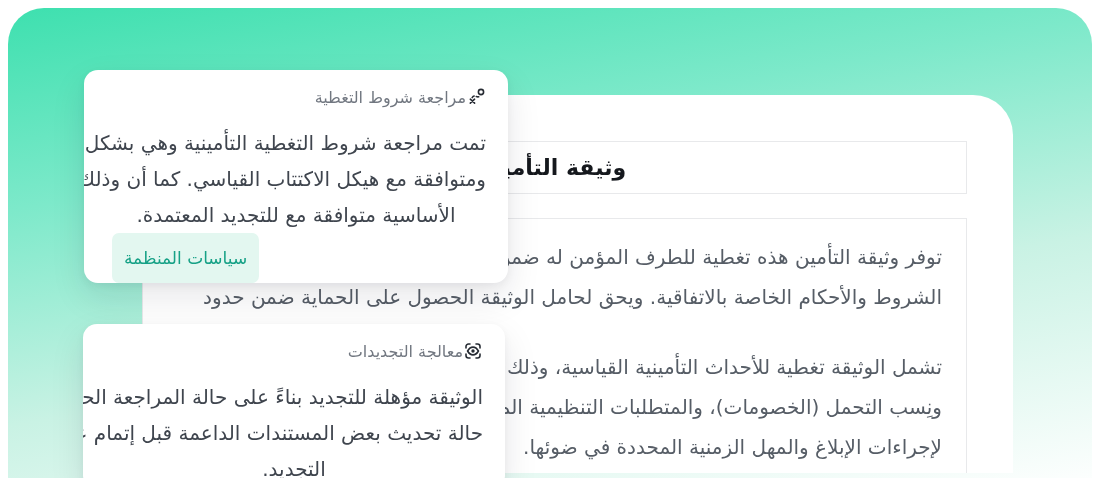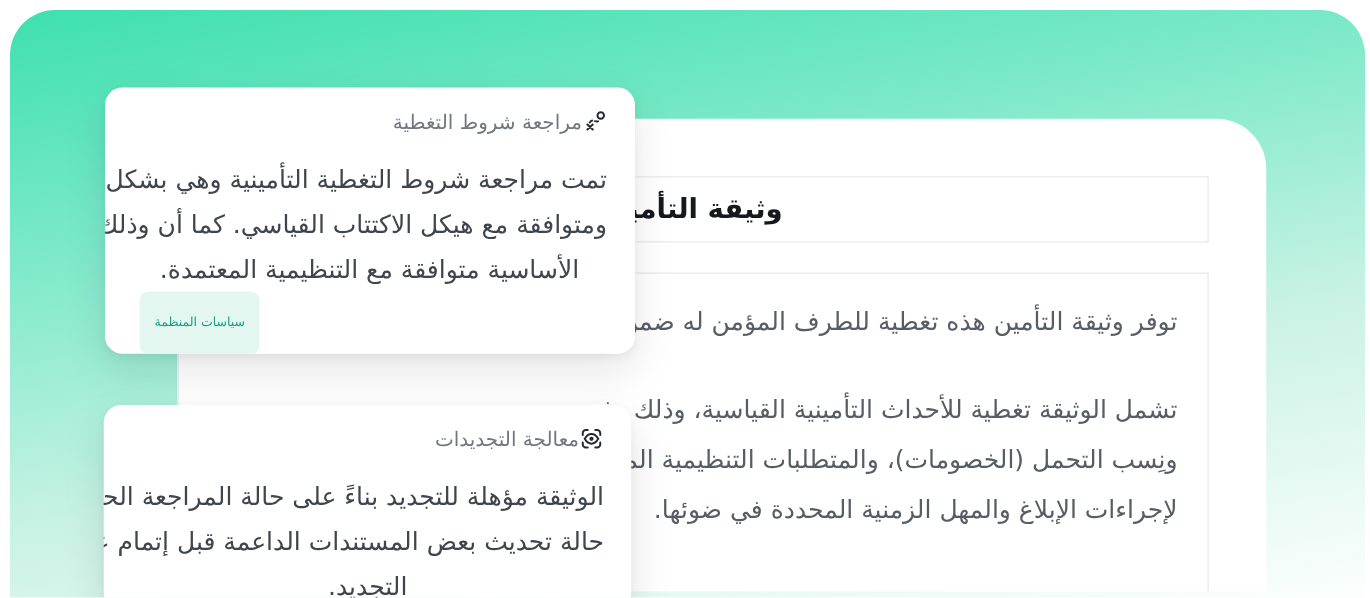--- a/index.html
+++ b/index.html
@@ -56,36 +56,37 @@
   .card-title-row .icon{width:20px;height:20px;flex:0 0 auto;display:block;color:var(--icon);}
   .card-title{font-size:16px;color:var(--card-title);white-space:nowrap;}
   .card-body{
     margin-top:18px;text-align:center;color:var(--card-body);
     font-size:20px;line-height:36px;
   }
   .card-body .line{white-space:nowrap;}
   .badge-row{text-align:left;direction:ltr;}
   .badge{
     display:inline-block;margin-left:6px;background:var(--badge-bg);color:var(--accent);
-    font-size:10px;line-height:20px;padding:15px 12px;border-radius:7px;
+    font-size:17px;line-height:20px;padding:15px 12px;border-radius:7px;
     direction:rtl;white-space:nowrap;cursor:pointer;
   }
 </style>
 </head>
 <body>
 
 <div class="gradient-panel"></div>
 
 <div class="doc-panel">
   <div class="doc-title-box">
     <div class="doc-title">وثيقة التأمين</div>
   </div>
   <div class="doc-body-box">
     <div class="doc-paragraph">
         <div class="line">توفر وثيقة التأمين هذه تغطية للطرف المؤمن له ضمن</div>
+        <div class="line">الشروط والأحكام الخاصة بالاتفاقية. ويحق لحامل الوثيقة الحصول على الحماية ضمن حدود</div>
       </div>
     <div class="doc-paragraph">
         <div class="line">تشمل الوثيقة تغطية للأحداث التأمينية القياسية، وذلك وفق حدود</div>
         <div class="line">ونِسب التحمل (الخصومات)، والمتطلبات التنظيمية المتعلقة</div>
         <div class="line">لإجراءات الإبلاغ والمهل الزمنية المحددة في ضوئها.</div>
       </div>
   </div>
 </div>
 
 <div class="card card-1">
@@ -93,21 +94,21 @@
     <svg class="icon" viewBox="0 0 20 20" fill="none" stroke="currentColor" stroke-width="1.6" stroke-linecap="round">
       <circle cx="15" cy="5" r="2.6"></circle>
       <path d="M4.3 12.2 L8.6 16.2 M8.6 12.2 L4.3 16.2"></path>
       <path d="M6.2 10.6 C 8.8 6.4, 10.6 12.2, 14.6 8.6" stroke-dasharray="2.6 2.2"></path>
     </svg>
     <span class="card-title">مراجعة شروط التغطية</span>
   </div>
   <div class="card-body">
       <div class="line">تمت مراجعة شروط التغطية التأمينية وهي بشكل عام واضحة</div>
       <div class="line">ومتوافقة مع هيكل الاكتتاب القياسي. كما أن وذلك التغطية</div>
-      <div class="line">الأساسية متوافقة مع التنظيمية المعتمدة.</div>
+      <div class="line">الأساسية متوافقة مع للتجديد المعتمدة.</div>
     </div>
   <div class="badge-row">
     <span class="badge">سياسات المنظمة</span>
   </div>
 </div>
 
 <div class="card card-2">
   <div class="card-title-row">
     <svg class="icon" viewBox="0 0 20 20" fill="none" stroke="currentColor" stroke-width="1.6" stroke-linecap="round">
       <path d="M7 3 H5.5 A2.5 2.5 0 0 0 3 5.5 V7"></path>

